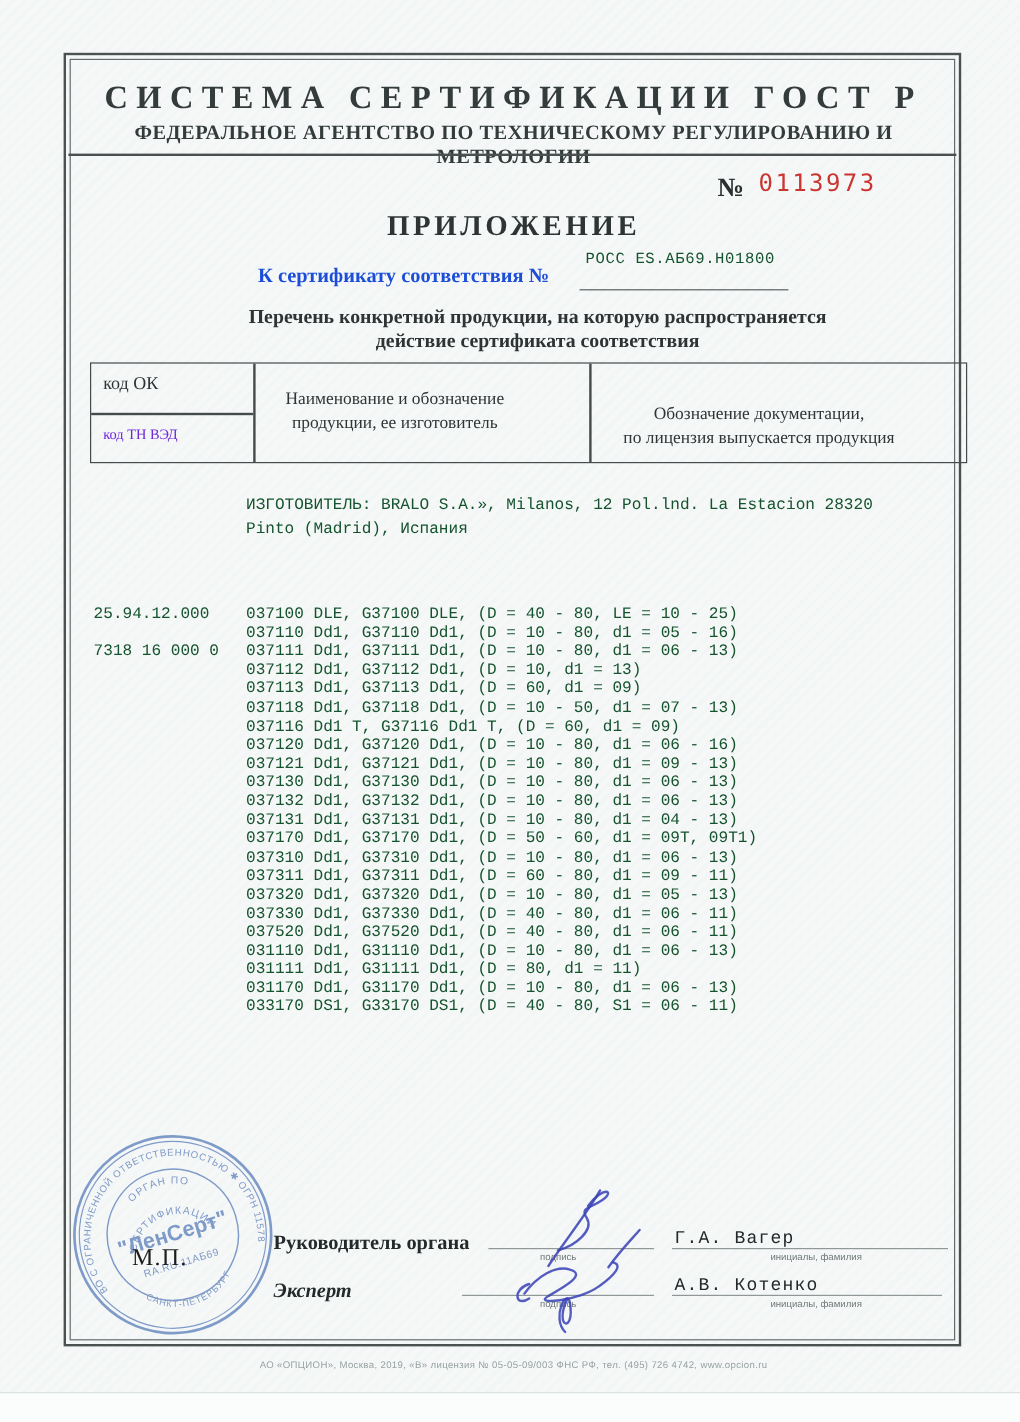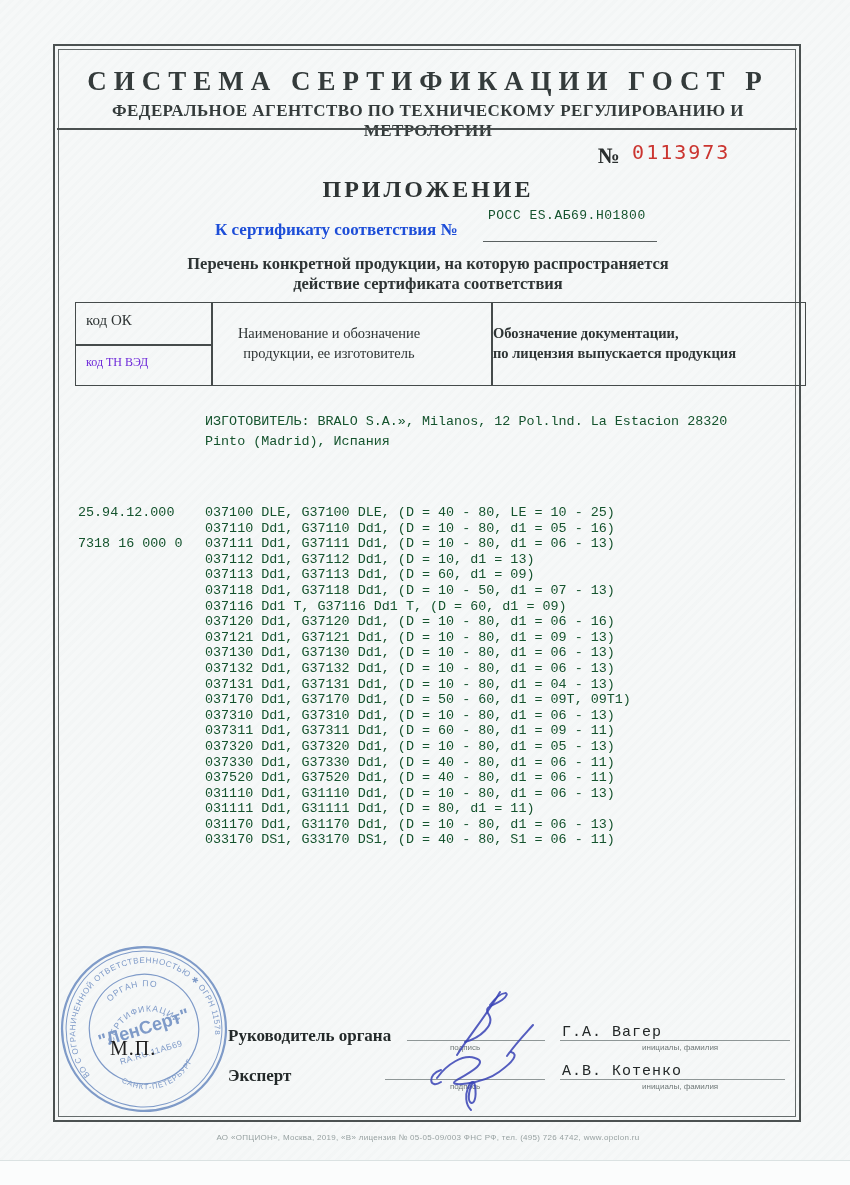--- a/index.html
+++ b/index.html
@@ -27,49 +27,49 @@
   .docnum .nsign{font-size:22px;color:#2a2f2f;font-weight:bold;}
   .docnum .ndigits{margin-left:12px;font-family:"DejaVu Sans Mono", monospace;
                    font-size:20px;letter-spacing:2px;color:var(--accent_red,#cb3530);margin-top:-3px;}
 
   .title{top:176px;font-weight:bold;font-size:24px;letter-spacing:3px;color:#2e3434;}
 
   .certlabel{left:215px;top:220px;font-weight:bold;font-size:17px;color:#1d4ed8;}
   .certvalue{left:488px;top:208px;font-family:"Liberation Mono", monospace;font-size:13px;letter-spacing:.5px;color:#3a4040;}
   .certline{left:483px;top:241px;width:174px;height:1px;background:#5a6060;}
 
-  .sub{font-weight:bold;font-size:16.5px;color:#2e3434;}
+  .sub{font-weight:bold;font-size:16.5px;color:#2e3434;padding-left:20px;}
   .sub1{top:254px;} .sub2{top:274px;}
 
   
   .tbl{left:75px;top:302px;width:698px;height:82px;border:1.5px solid #454b4b;padding-left:31px;}
   .tbl .v1{position:absolute;left:135px;top:0;bottom:0;width:1.5px;background:#454b4b;}
   .tbl .v2{position:absolute;left:415px;top:0;bottom:0;width:1.5px;background:#454b4b;}
   .tbl .h1{position:absolute;left:0;top:41px;width:135px;height:1.5px;background:#454b4b;}
   .tbl .c1a{position:absolute;left:10px;top:9px;font-size:15px;color:#2f3535;}
   .tbl .c1b{position:absolute;left:10px;top:52px;font-size:12px;color:#6d28d9;}
   .tbl .c2{position:absolute;left:137px;top:20px;width:232px;text-align:center;font-size:14.5px;line-height:20px;color:#2f3535;}
-  .tbl .c3{position:absolute;left:417px;top:20px;width:279px;text-align:left;font-size:14.5px;line-height:20px;color:#2f3535;font-weight:bold;}
+  .tbl .c3{position:absolute;left:417px;top:32px;width:279px;text-align:center;font-size:14.5px;line-height:20px;color:#2f3535;}
 
   
   .mono{font-family:"Liberation Mono", monospace;color:#14532d;}
   .manu{left:205px;top:412px;font-size:13.4px;line-height:20px;}
   .code-ok{left:78px;top:505px;font-size:13.4px;}
   .code-tnved{left:78px;top:536px;font-size:13.4px;}
   .products{left:205px;top:505px;font-size:13.4px;}
   .p-line{height:15.6px;line-height:15.6px;white-space:pre;}
 
   
   .stamp{left:58px;top:943px;width:172px;height:172px;transform:rotate(-17deg);opacity:.8;}
   .stamp text{fill:var(--stamp_blue,#6284bd);font-family:"Liberation Sans", sans-serif;}
   .mp{left:110px;top:1037px;font-size:20px;color:#1d1d1d;letter-spacing:1px;}
 
   
   .role{font-weight:bold;font-size:17px;color:#242a2a;}
-  .role1{left:228px;top:1026px;} .role2{left:228px;top:1066px;}
+  .role1{left:228px;top:1026px;} .role2{left:228px;top:1066px;font-style:italic;}
   .sline{height:1px;background:#8f9797;}
   .line-s1{left:407px;top:1040px;width:138px;} .line-n1{left:560px;top:1040px;width:230px;}
   .line-s2{left:385px;top:1079px;width:160px;} .line-n2{left:560px;top:1079px;width:225px;}
   .cap{font-family:"Liberation Sans", sans-serif;font-size:8px;color:#6f7878;}
   .cap-s1{left:450px;top:1043px;} .cap-n1{left:642px;top:1043px;}
   .cap-s2{left:450px;top:1082px;} .cap-n2{left:642px;top:1082px;}
   .signame{font-family:"Liberation Mono", monospace;font-size:15px;letter-spacing:1px;color:#232828;}
   .name1{left:562px;top:1024px;} .name2{left:562px;top:1063px;}
   .sigsvg{left:395px;top:970px;width:175px;height:150px;}
   .sigsvg path{stroke:var(--ink_blue,#3742b5);stroke-width:2;fill:none;stroke-linecap:round;opacity:.85;}

